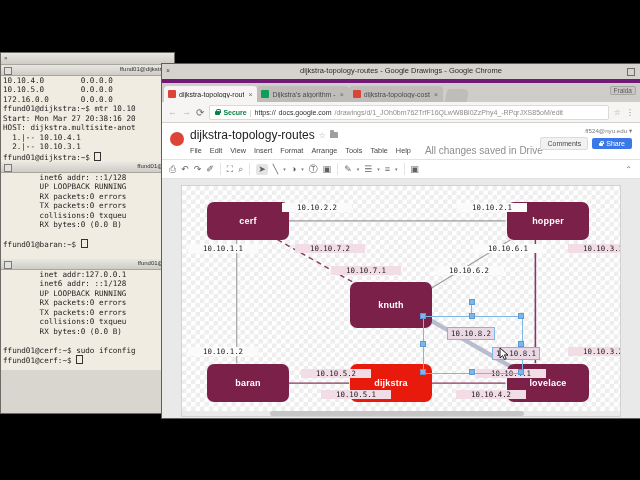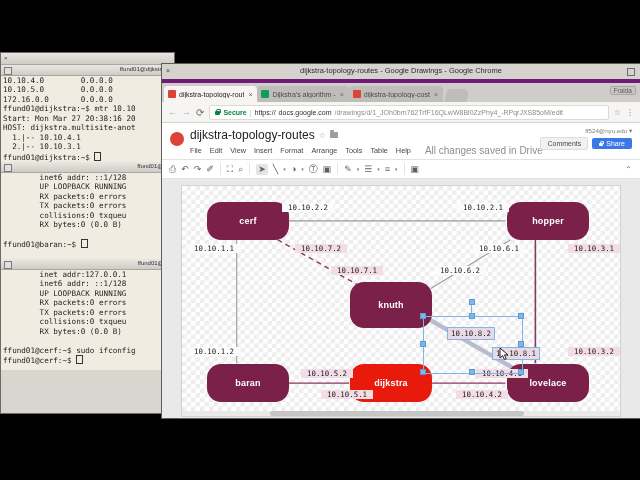--- a/index.html
+++ b/index.html
@@ -94,24 +94,24 @@
   
   #cstage{background:#e9e9e9;padding:6px 0 0 0;height:243px;box-sizing:border-box;position:relative;}
   #cpage{position:relative;margin:0 auto;width:440px;height:232px;background:#fff;
          border:1px solid #d2d2d2;box-sizing:border-box;overflow:hidden;}
   #checker{position:absolute;inset:0;
     background-image:
       linear-gradient(45deg,#ededed 25%,transparent 25%,transparent 75%,#ededed 75%),
       linear-gradient(45deg,#ededed 25%,transparent 25%,transparent 75%,#ededed 75%);
     background-size:9px 9px;background-position:0 0,4.5px 4.5px;background-color:#fff;}
   #diag{position:absolute;inset:0;}
-  .node{position:absolute;border-radius:14px;display:flex;align-items:center;justify-content:center;
+  .node{position:absolute;border-radius:7px;display:flex;align-items:center;justify-content:center;
         color:#fff;font-size:9px;font-weight:bold;letter-spacing:.2px;z-index:4;}
   .lbl{position:absolute;font-family:"DejaVu Sans Mono",monospace;font-size:7.4px;color:#1a1a1a;
-       white-space:nowrap;z-index:5;padding:0 6px;}
+       white-space:nowrap;z-index:5;padding:0 15px;}
   .lbl.pk{background:#f2dde6;margin-left:20px;}
   .lbl.wh{background:#fbfbfb;}
 
   
   .selbox{position:absolute;border:1px solid #7fb6e8;z-index:7;}
   .handle{position:absolute;width:4px;height:4px;background:#7fb6e8;border:1px solid #5b9bd5;z-index:9;}
   .rot{position:absolute;width:1px;background:#7fb6e8;z-index:7;}
   .cursorimg{position:absolute;z-index:12;}
 
   #cscroll{position:absolute;left:0;right:0;bottom:0;height:5px;background:#eaeaea;}

